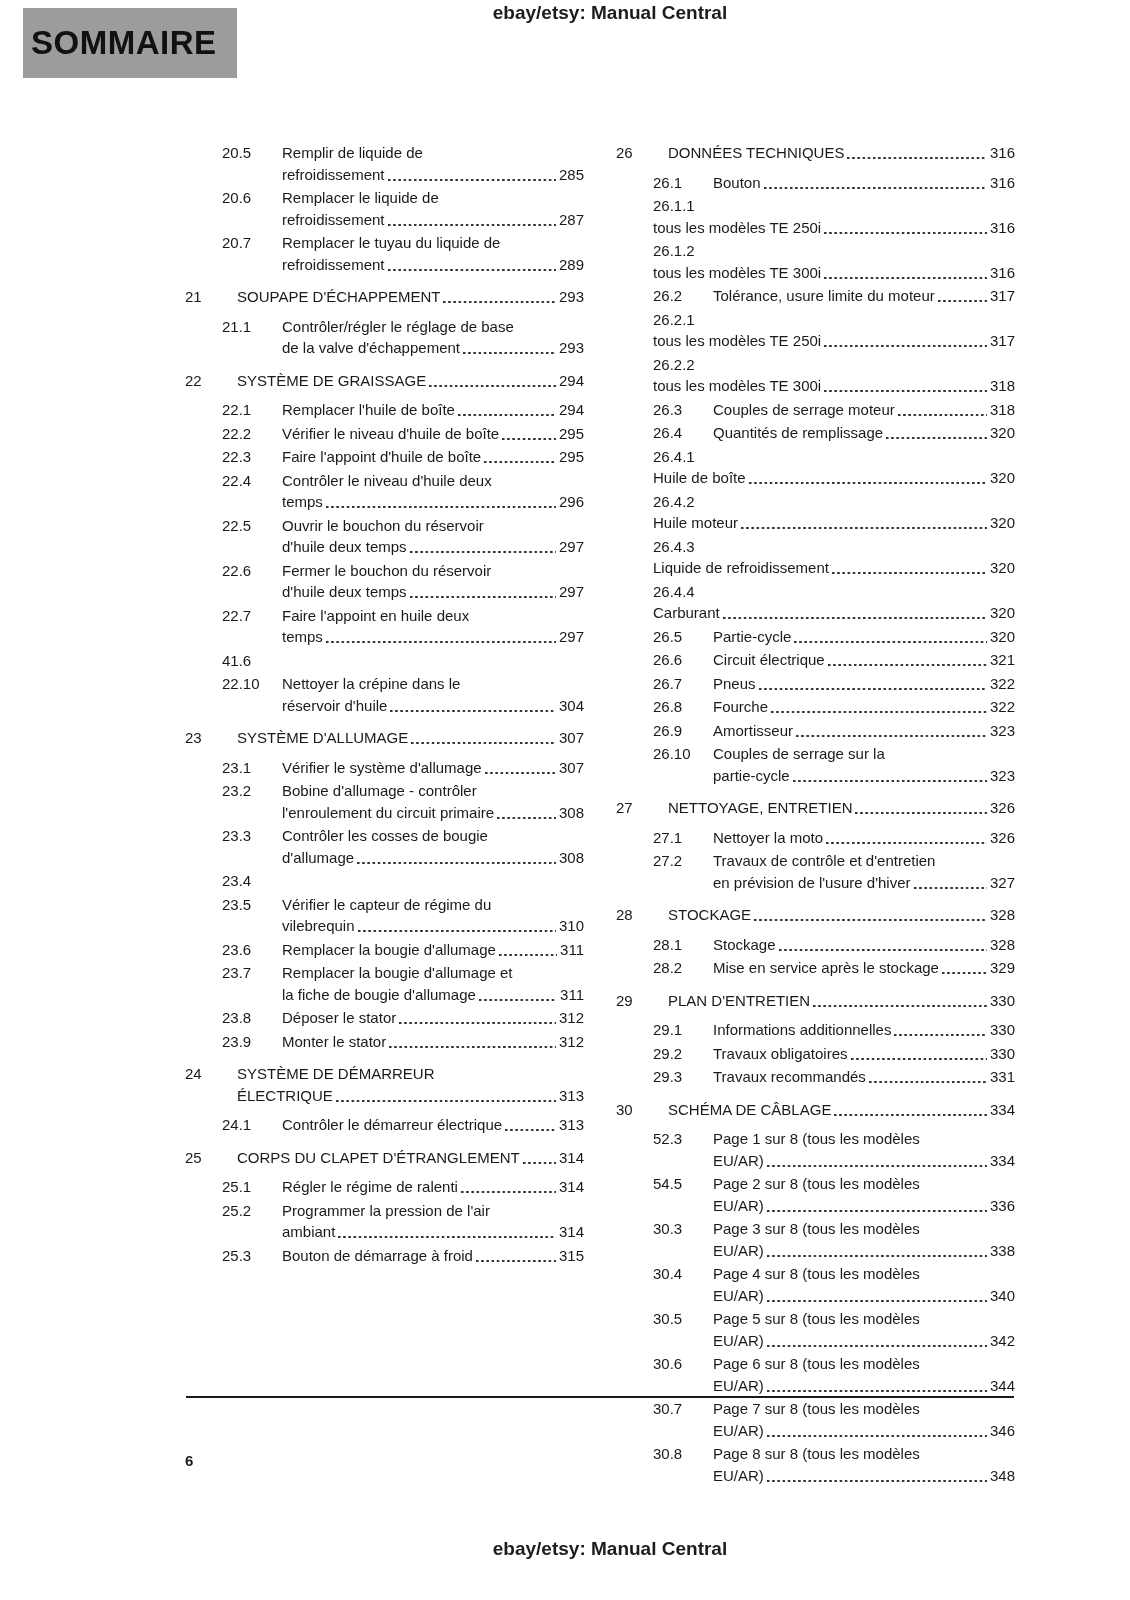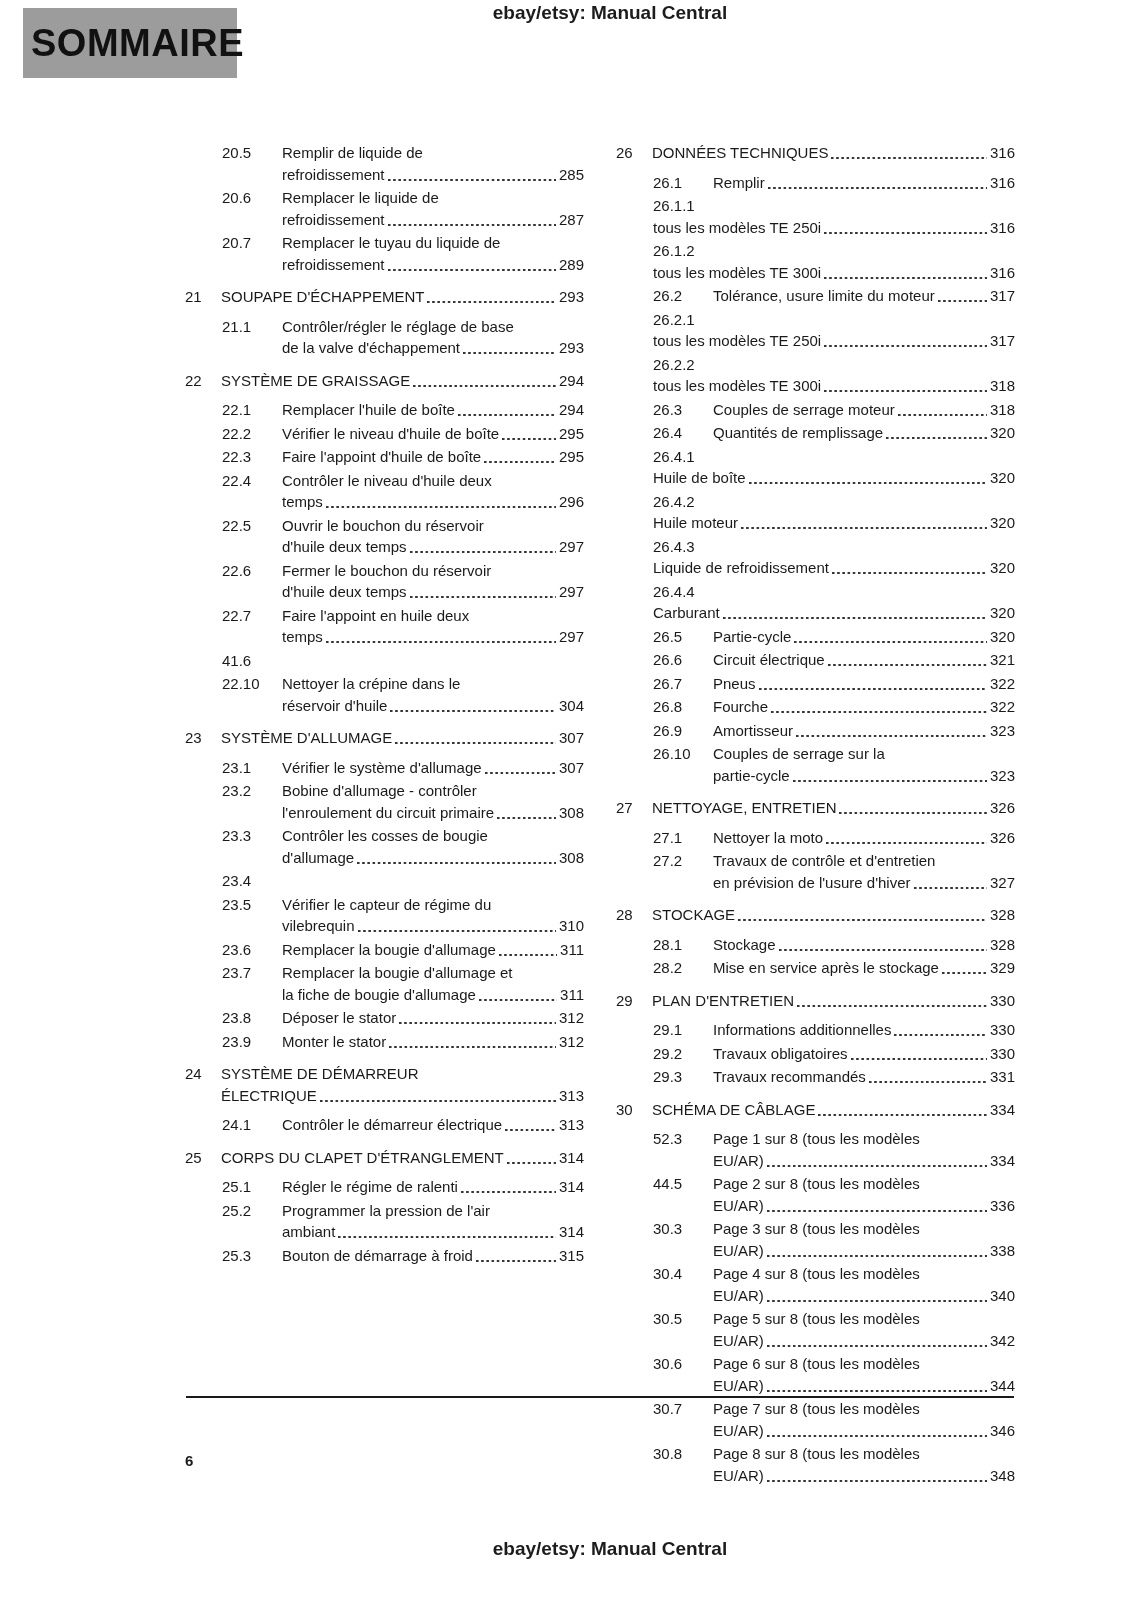--- a/index.html
+++ b/index.html
@@ -29,21 +29,21 @@
     position: absolute;
     left: 23px;
     top: 8px;
     width: 214px;
     height: 70px;
     background: #9c9c9c;
     display: flex;
     align-items: center;
   }
   .sommaire-box span {
-    font-size: 38px;
+    font-size: 33px;
     font-weight: 700;
     letter-spacing: 0.5px;
     color: #111;
     padding-left: 8px;
   }
   .toc-columns {
     position: absolute;
     left: 185px;
     top: 130px;
     width: 830px;
@@ -55,21 +55,21 @@
     width: 399px;
     display: flex;
     flex-direction: column;
   }
   .toc-entry {
     display: flex;
     font-size: 15px;
     line-height: 21.5px;
     margin-bottom: 2px;
   }
-  .toc-entry.level-1 { margin-top: 9px; margin-bottom: 8px; }
+  .toc-entry.level-1 { margin-top: 9px; margin-bottom: 8px; gap: 16px; }
   .toc-col > .toc-entry:first-child { margin-top: 0; }
   .toc-num { flex: 0 0 auto; }
   .level-1 > .toc-num { width: 36px; }
   .level-2 { padding-left: 37px; }
   .level-2 > .toc-num { width: 60px; }
   .level-3 { padding-left: 37px; flex-direction: column; }
   .level-3 > .toc-num { width: 85px; }
   .toc-body { flex: 1 1 auto; min-width: 0; display: block; }
   .toc-line { display: block; }
   .toc-line-last { display: flex; align-items: baseline; }
@@ -433,21 +433,21 @@
               <span class="toc-text">DONNÉES TECHNIQUES</span>
               <span class="toc-dots"></span>
               <span class="toc-page">316</span>
             </span>
           </span>
         </div>
         <div class="toc-entry level-2">
           <span class="toc-num">26.1</span>
           <span class="toc-body">
             <span class="toc-line toc-line-last">
-              <span class="toc-text">Remplir</span>
+              <span class="toc-text">Bouton</span>
               <span class="toc-dots"></span>
               <span class="toc-page">316</span>
             </span>
           </span>
         </div>
         <div class="toc-entry level-3">
           <span class="toc-num">26.1.1</span>
           <span class="toc-body">
             <span class="toc-line toc-line-last">
               <span class="toc-text">tous les modèles TE 250i</span>
@@ -733,21 +733,21 @@
           <span class="toc-body">
             <span class="toc-line">Page 1 sur 8 (tous les modèles</span>
             <span class="toc-line toc-line-last">
               <span class="toc-text">EU/AR)</span>
               <span class="toc-dots"></span>
               <span class="toc-page">334</span>
             </span>
           </span>
         </div>
         <div class="toc-entry level-2">
-          <span class="toc-num">44.5</span>
+          <span class="toc-num">54.5</span>
           <span class="toc-body">
             <span class="toc-line">Page 2 sur 8 (tous les modèles</span>
             <span class="toc-line toc-line-last">
               <span class="toc-text">EU/AR)</span>
               <span class="toc-dots"></span>
               <span class="toc-page">336</span>
             </span>
           </span>
         </div>
         <div class="toc-entry level-2">

